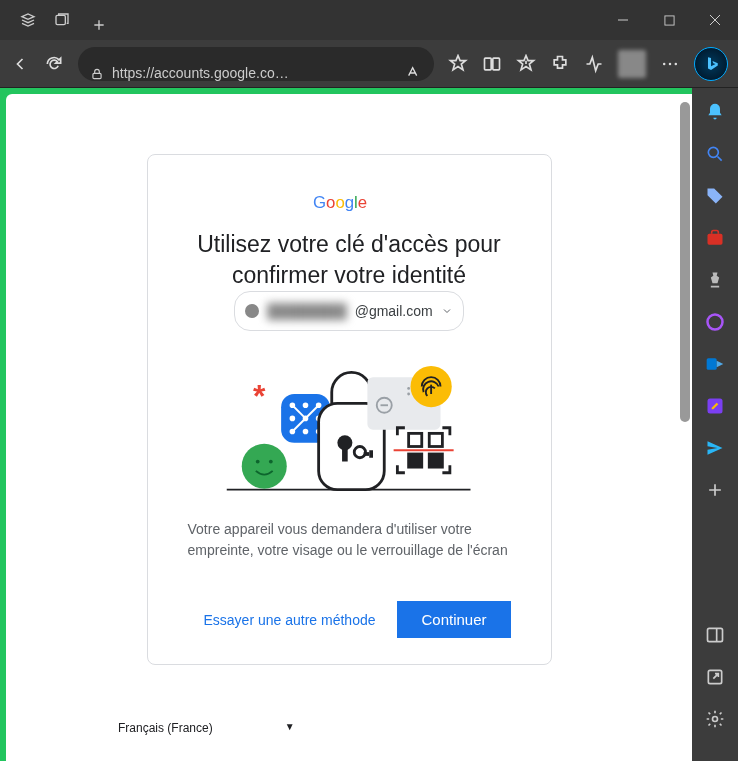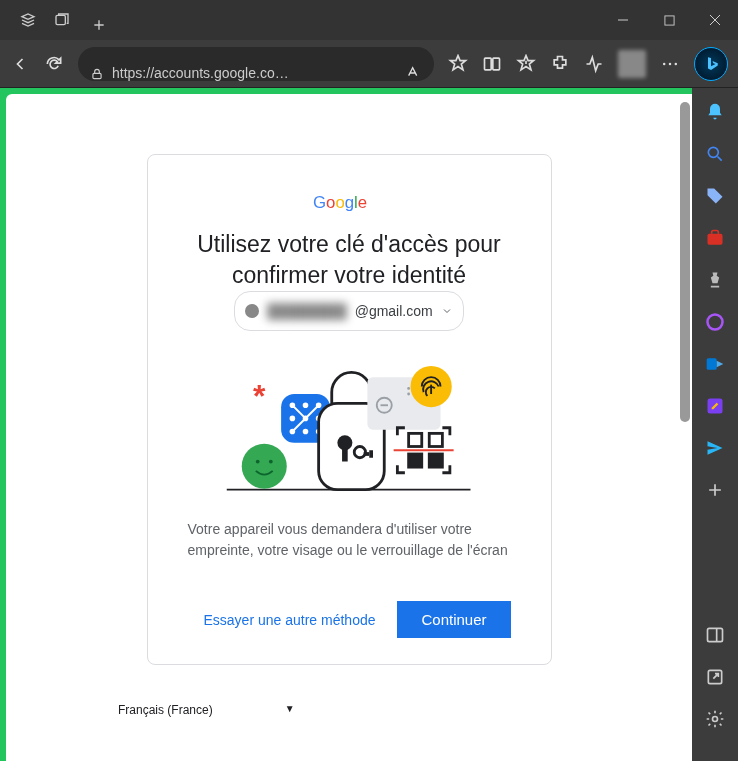--- a/index.html
+++ b/index.html
@@ -49,21 +49,21 @@
           padding: 11px 10px; font-size: 14px; color: #3c4043; margin-bottom: 18px; cursor:pointer;}
   .chip .dummy { width:14px;height:14px;border-radius:50%;background:#888;}
   .chip .blur { filter: blur(4px); color:#888;}
   .illus { height: 150px; margin: 0 auto 14px; display: block;}
   .desc { font-size: 14px; color: #5f6368; text-align: left; margin: 6px 0 40px; line-height:1.5;}
   .actions { display: flex; justify-content: space-between; align-items: center; }
   .link { color: #1a73e8; font-size: 14px; font-weight: 500; background: none; border: none; cursor: pointer; padding-left: 16px; }
   .btn { background: #1a73e8; color: #fff; font-size: 15px; font-weight: 500; border: none; border-radius: 0;
          padding: 10px 24px; cursor: pointer; }
 
-  .lang { position: absolute; left: 112px; bottom: 44px; font-size: 12px; color: #202124; display:flex; align-items:flex-start; gap:72px; cursor:pointer;}
+  .lang { position: absolute; left: 112px; bottom: 26px; font-size: 12px; color: #202124; display:flex; align-items:flex-start; gap:72px; cursor:pointer;}
   .lang .arrow { font-size:10px;}
 </style>
 </head>
 <body>
 
 <div class="titlebar">
   <div class="titlebar-left">
     <span class="tb-icon">
       <svg viewBox="0 0 24 24" fill="none" stroke="currentColor" stroke-width="2">
           <path d="M3 7l9-4 9 4-9 4-9-4zM3 12l9 4 9-4M3 17l9 4 9-4"></path>

